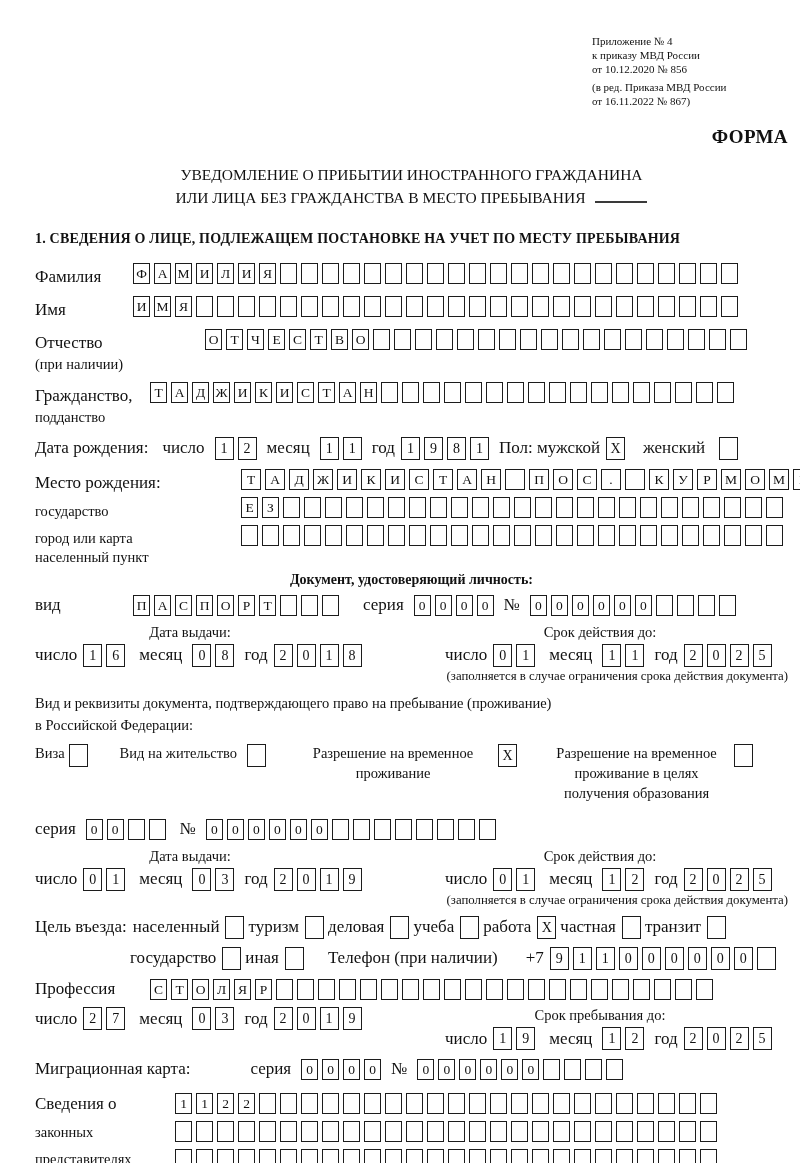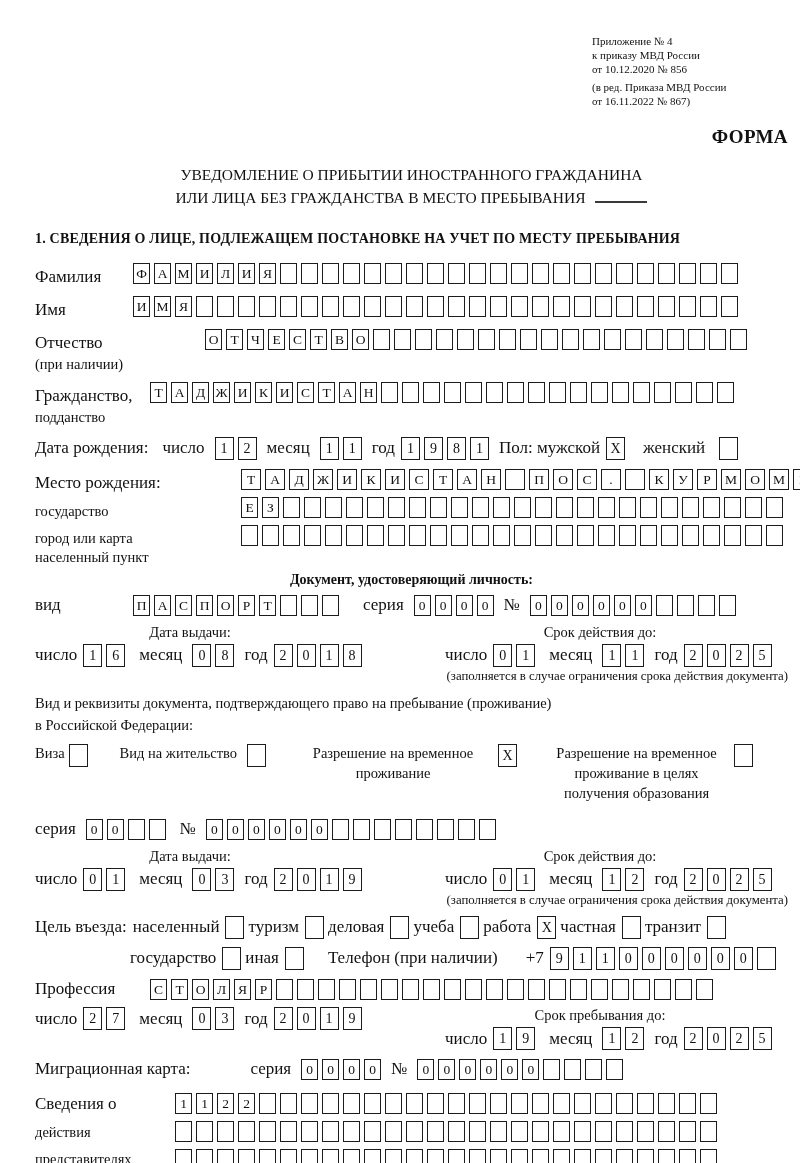--- a/index.html
+++ b/index.html
@@ -684,21 +684,21 @@
       <span class="bx"></span>
       <span class="bx"></span>
       <span class="bx"></span>
       <span class="bx"></span>
     </span>
 </div>
 
 <div class="row stack" style="margin-top:9px;margin-bottom:0;">
   <div class="w140">
     <div class="lbl">Сведения о</div>
-    <div class="lbl2" style="margin-top:7px;">действия</div>
+    <div class="lbl2" style="margin-top:7px;">законных</div>
     <div class="lbl2" style="margin-top:7px;">представителях</div>
     <div class="lbl2" style="margin-top:7px;">(родителях,</div>
 
   </div>
   <div style="padding-top:3px;">
     <div class="boxes">
         <span class="bx">1</span>
         <span class="bx">1</span>
         <span class="bx">2</span>
         <span class="bx">2</span>

